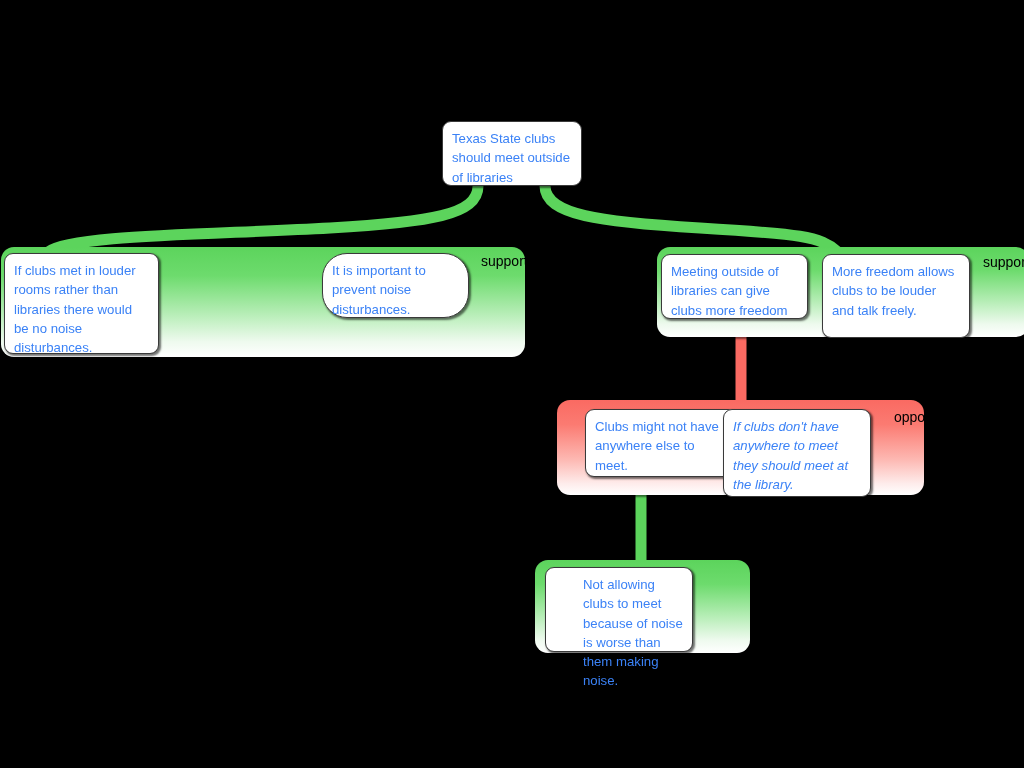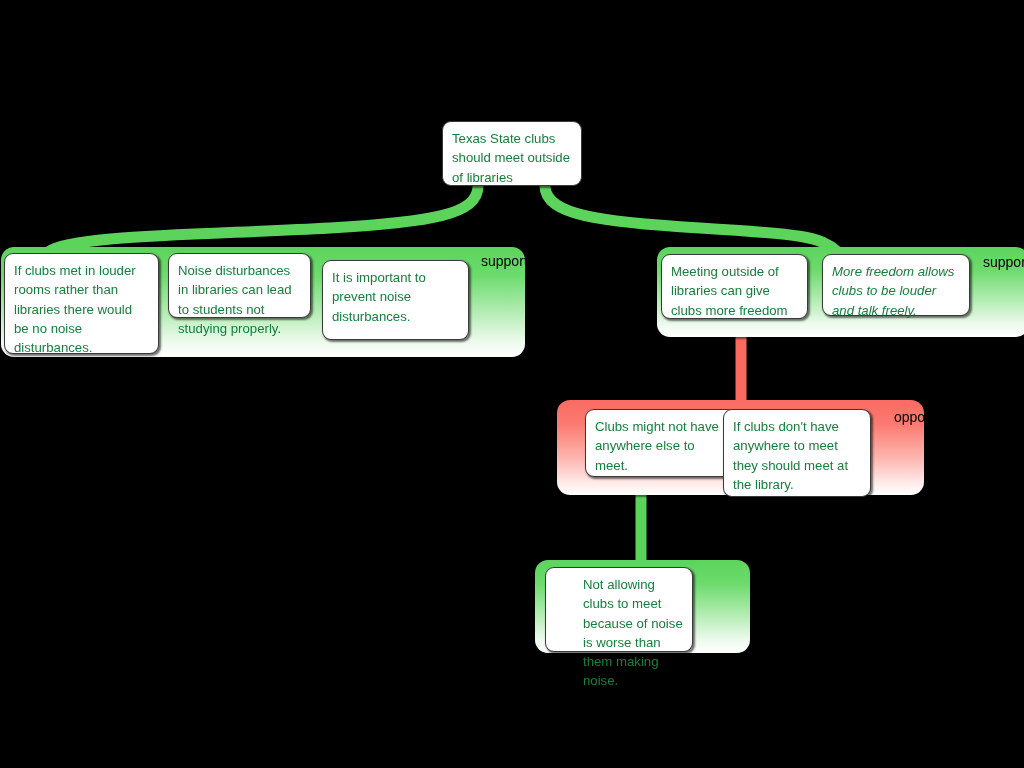--- a/index.html
+++ b/index.html
@@ -27,21 +27,21 @@
   }
   
   .card {
     position: absolute;
     box-sizing: border-box;
     background: #ffffff;
     border: 1px solid #3a3a3a;
     border-radius: 9px;
     box-shadow: 1.5px 1.5px 2px rgba(0,0,0,0.55);
     padding: 7px 9px 6px 9px;
-    color: #15803d;
+    color: #3b82f6;
     font-size: 13.2px;
     line-height: 19.3px;
     z-index: 4;
     white-space: pre-line;
   }
   
   #root-claim {
     left: 442px;
     top: 121px;
     width: 140px;
@@ -72,27 +72,27 @@
   }
   
   #group-left-support   { left: 1px;   top: 247px; width: 524px; height: 110px; }
   #group-right-support  { left: 657px; top: 247px; width: 372px; height: 90px;  }
   #group-oppose         { left: 557px; top: 400px; width: 367px; height: 95px;  }
   #group-bottom-support { left: 535px; top: 560px; width: 215px; height: 93px;  }
 
   
   #card-classrooms  { left: 4px;   top: 253px; width: 155px; height: 101px; }
   #card-noise-study { left: 168px; top: 253px; width: 143px; height: 65px;  }
-  #card-prevent     { left: 322px; top: 260px; width: 147px; height: 80px;  }
+  #card-prevent     { left: 322px; top: 253px; width: 147px; height: 65px; border-radius: 25px;  }
   
   #card-freedom      { left: 661px; top: 254px; width: 147px; height: 65px; }
-  #card-louder       { left: 822px; top: 254px; width: 148px; height: 62px; font-style: italic; }
+  #card-louder       { left: 822px; top: 254px; width: 148px; height: 84px; }
   
   #card-nowhere      { left: 566px; top: 409px; width: 152px; height: 68px; margin-left: 19px; }
-  #card-should-lib   { left: 723px; top: 409px; width: 148px; height: 88px; }
+  #card-should-lib   { left: 723px; top: 409px; width: 148px; height: 88px; font-style: italic; }
   
   #card-worse        { left: 545px; top: 567px; width: 148px; height: 85px; padding-left: 37px; }
 </style>
 </head>
 <body>
 
 <div id="canvas">
 
   <svg id="connectors" viewBox="0 0 1024 768" width="1024" height="768">
 
@@ -115,21 +115,20 @@
   <div class="group support" id="group-bottom-support"></div>
 
   <div class="group-label" style="left:481px; top:255px;">support</div>
   <div class="group-label" style="left:983px; top:256px;">support</div>
   <div class="group-label" style="left:894px; top:411px;">oppose</div>
   <div class="group-label" style="left:701px; top:540px;text-decoration:underline;">supports</div>
 
   <div class="card" id="root-claim">Texas State clubs should meet outside of libraries</div>
 
   <div class="card" id="card-classrooms">If clubs met in louder rooms rather than libraries there would be no noise disturbances.</div>
-  <div class="card" id="card-noise-study">Noise disturbances in libraries can lead to students not studying properly.</div>
   <div class="card" id="card-prevent">It is important to prevent noise disturbances.</div>
 
   <div class="card" id="card-freedom">Meeting outside of libraries can give clubs more freedom</div>
   <div class="card" id="card-louder">More freedom allows clubs to be louder and talk freely.</div>
 
   <div class="card" id="card-nowhere">Clubs might not have anywhere else to meet.</div>
   <div class="card" id="card-should-lib">If clubs don't have anywhere to meet they should meet at the library.</div>
 
   <div class="card" id="card-worse">Not allowing clubs to meet because of noise is worse than them making noise.</div>
 

